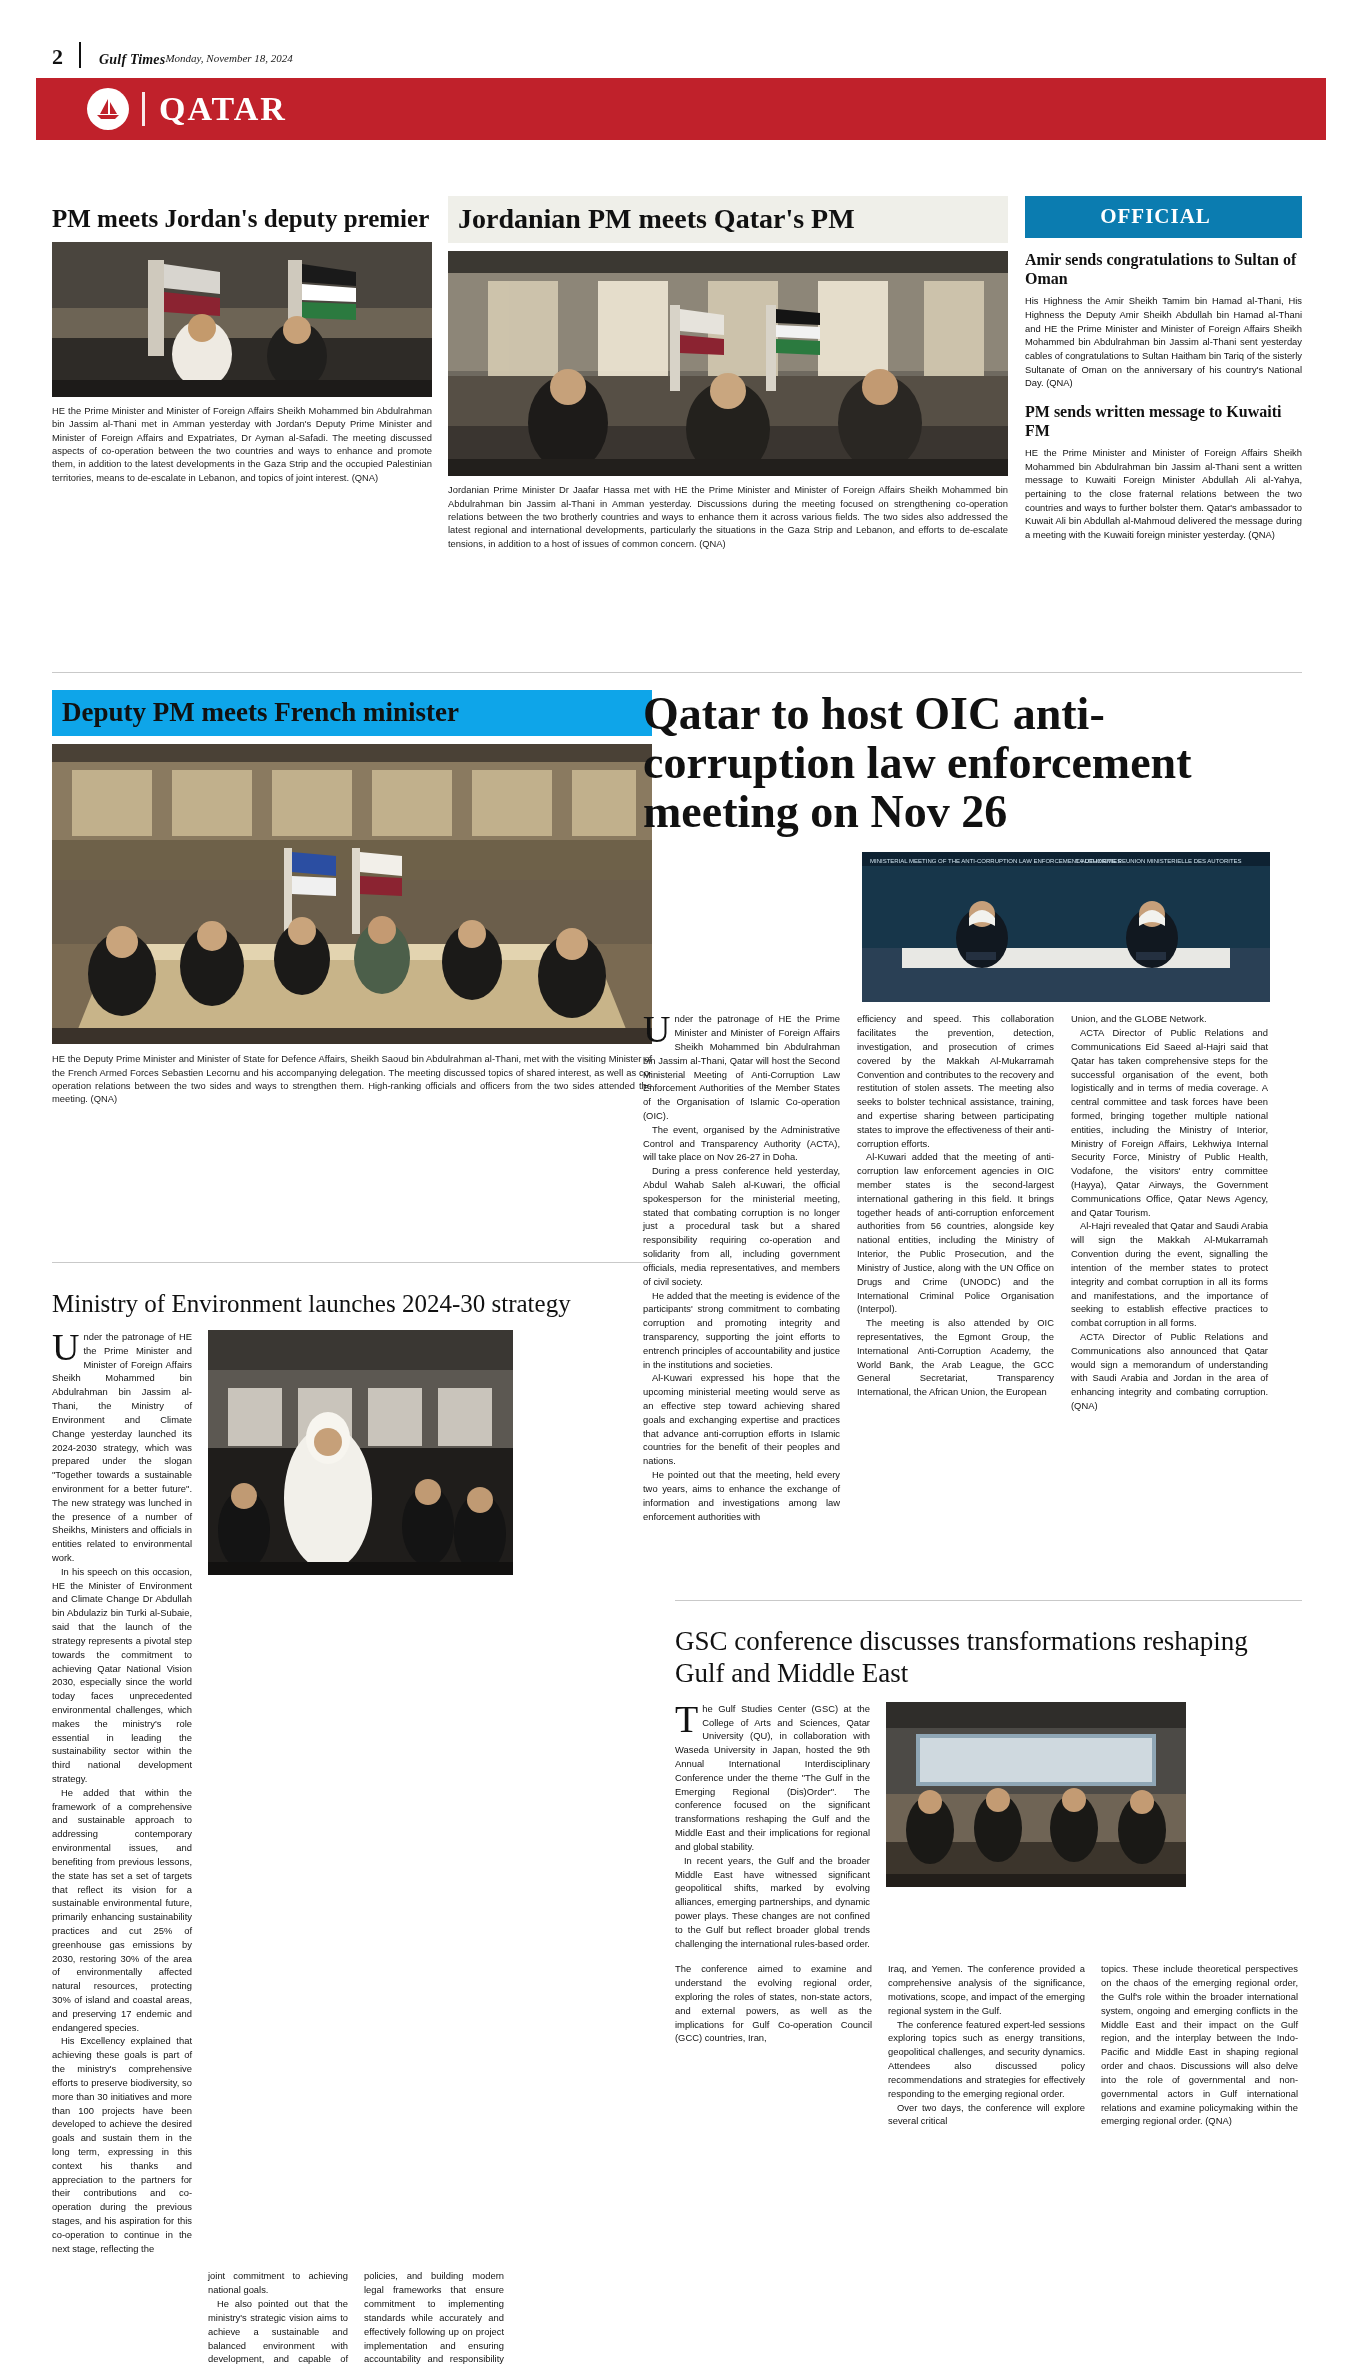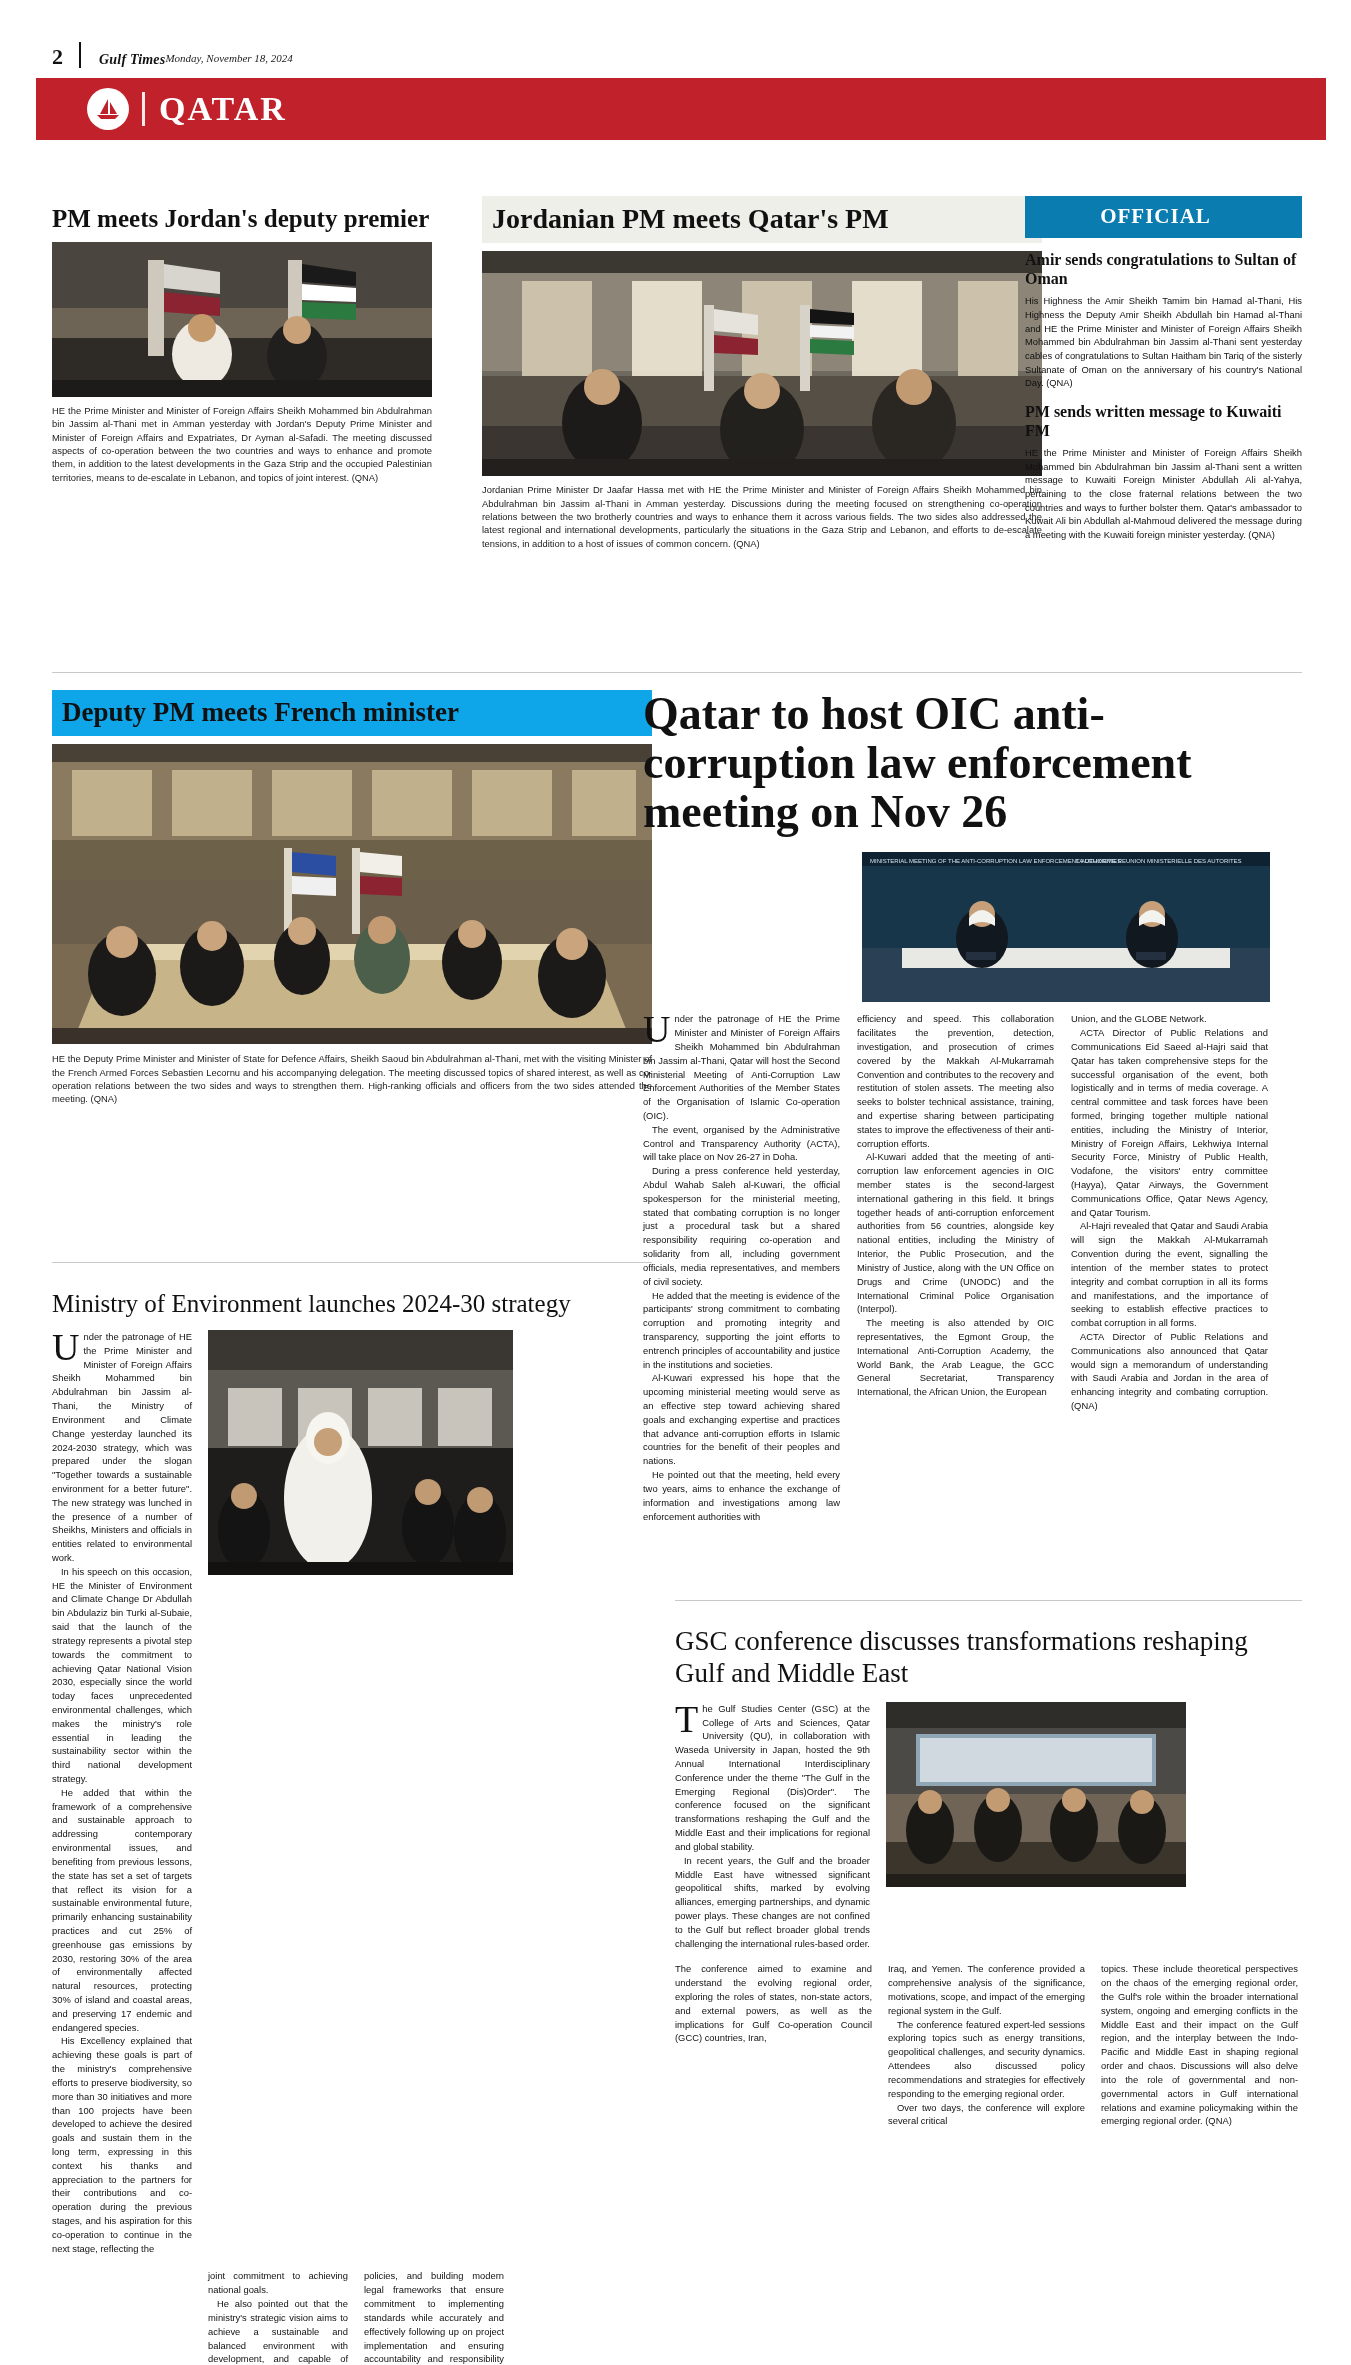--- a/index.html
+++ b/index.html
@@ -127,21 +127,21 @@
     overflow: hidden;
   }
 
   
   #story1 { left: 52px; top: 205px; width: 380px; }
   #story1 .hl { font-size: 25px; }
   #story1 .photo { width: 380px; height: 155px; margin-top: 10px; }
   #story1 .caption { margin-top: 7px; width: 380px; }
 
   
-  #story2 { left: 448px; top: 196px; width: 560px; margin-left: 34px; }
+  #story2 { left: 448px; top: 196px; width: 560px; }
   #story2 .hl-bar {
     background: #efefe9;
     padding: 8px 10px 9px 10px;
   }
   #story2 .hl { font-size: 28px; }
   #story2 .photo { width: 560px; height: 225px; margin-top: 8px; }
   #story2 .caption { margin-top: 7px; width: 560px; }
 
   
   #official { left: 1025px; top: 196px; width: 277px; }

